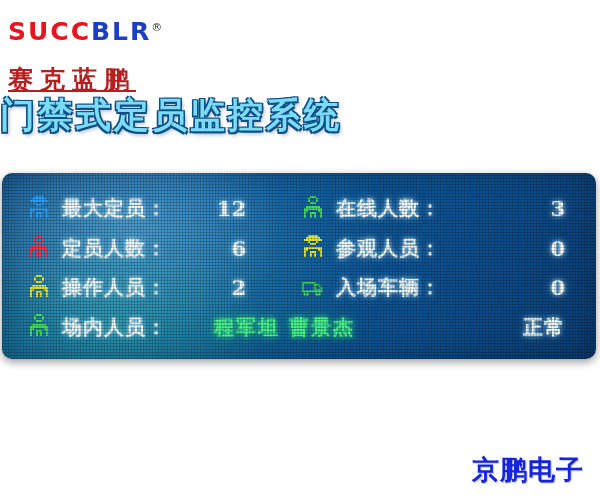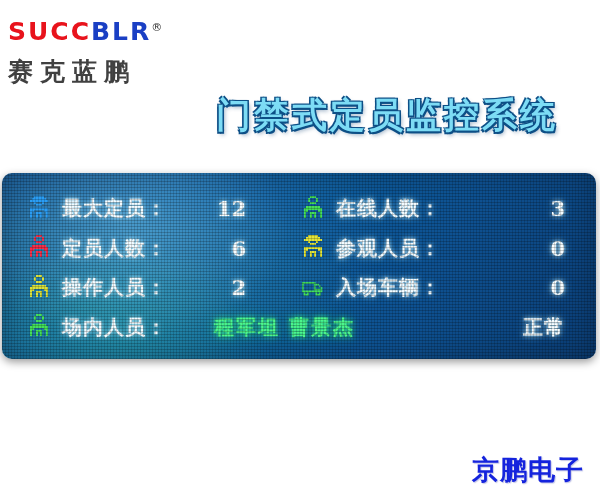--- a/index.html
+++ b/index.html
@@ -35,34 +35,35 @@
     font-size: 11px;
     vertical-align: super;
     color: #333;
     font-weight: 400;
     letter-spacing: 0;
   }
   #brand-cn {
     font-family: "DejaVu Serif", serif;
     font-size: 25px;
     font-weight: 700;
-    color: #404040;
+    color: #b91c1c;
     letter-spacing: 7px;
     line-height: 34px;
-    margin-top: 1px;
-    white-space: nowrap;
+    margin-top: 9px;
+    white-space: nowrap;
+    text-decoration: underline;
   }
 
   
   #page-title {
     position: absolute;
     left: 0;
     top: 92px;
     width: 558px;
-    text-align: right;
+    text-align: left;
     font-family: "DejaVu Sans", sans-serif;
     font-size: 35px;
     font-weight: 700;
     letter-spacing: 3px;
     color: #7ddcf5;
     text-shadow:
       -1.5px -1.5px 0 #0d4f86,
        1.5px -1.5px 0 #0d4f86,
       -1.5px  1.5px 0 #0d4f86,
        1.5px  1.5px 0 #0d4f86,

